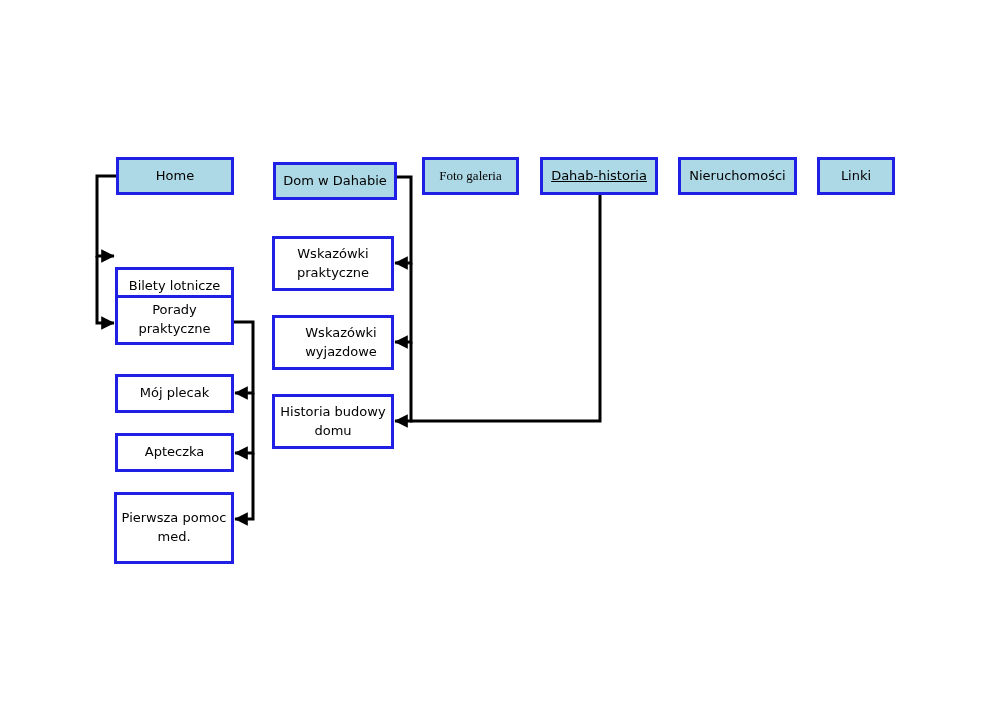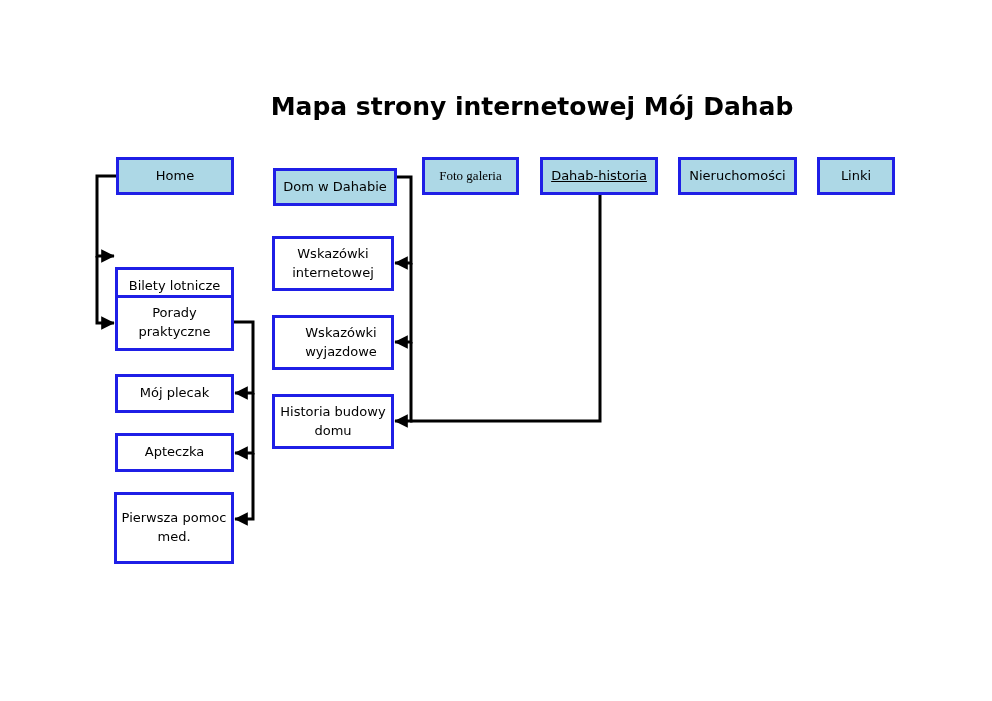--- a/index.html
+++ b/index.html
@@ -55,21 +55,20 @@
     color: #000000;
     padding: 2px 4px;
   }
   .node.primary { background: var(--box-fill, #add8e6); }
   .node.secondary { background: var(--white-fill, #ffffff); }
 </style>
 </head>
 <body>
 
 <div id="canvas">
-  <h1 class="title">Mapa strony internetowej Mój Dahab</h1>
 
   <svg id="connectors-layer" width="992" height="701" viewBox="0 0 992 701" xmlns="http://www.w3.org/2000/svg">
     <defs>
       <marker id="arrowhead" viewBox="0 0 10 10" refX="9.5" refY="5" markerWidth="5.5" markerHeight="4.5" orient="auto" markerUnits="strokeWidth">
         <path d="M0,0 L10,5 L0,10 z" fill="#000000"></path>
       </marker>
     </defs>
   <polyline points="116,176 97,176 97,256 114,256" class="connector" marker-end="url(#arrowhead)"></polyline>
       <polyline points="97,256 97,323 114,323" class="connector" marker-end="url(#arrowhead)"></polyline>
       <polyline points="234,322 253,322 253,393 235,393" class="connector" marker-end="url(#arrowhead)"></polyline>
@@ -78,52 +77,52 @@
       <polyline points="397,177 411,177 411,263 395,263" class="connector" marker-end="url(#arrowhead)"></polyline>
       <polyline points="411,263 411,342 395,342" class="connector" marker-end="url(#arrowhead)"></polyline>
       <polyline points="411,342 411,421 395,421" class="connector" marker-end="url(#arrowhead)"></polyline>
       <polyline points="600,195 600,421 410,421" class="connector"></polyline>
     </svg>
 
   <div id="nodes-layer">
       <div class="node primary" style="left: 116px; top: 157px; width: 118px; height: 38px;">
         <span>Home</span>
       </div>
-      <div class="node primary" style="left: 273px; top: 168px; width: 124px; height: 38px;">
+      <div class="node primary" style="left: 273px; top: 162px; width: 124px; height: 38px;">
         <span>Dom w Dahabie</span>
       </div>
       <div class="node primary" style="left: 422px; top: 157px; width: 97px; height: 38px; font-family: Liberation Serif, serif;">
         <span>Foto galeria</span>
       </div>
       <div class="node primary" style="left: 540px; top: 157px; width: 118px; height: 38px; text-decoration: underline;">
         <span>Dahab-historia</span>
       </div>
       <div class="node primary" style="left: 678px; top: 157px; width: 119px; height: 38px;">
         <span>Nieruchomości</span>
       </div>
       <div class="node primary" style="left: 817px; top: 157px; width: 78px; height: 38px;">
         <span>Linki</span>
       </div>
       <div class="node secondary" style="left: 115px; top: 236px; width: 119px; height: 39px; margin-top: 31px;">
         <span>Bilety lotnicze</span>
       </div>
-      <div class="node secondary" style="left: 115px; top: 295px; width: 119px; height: 56px;">
+      <div class="node secondary" style="left: 115px; top: 295px; width: 119px; height: 50px;">
         <span>Porady praktyczne</span>
       </div>
       <div class="node secondary" style="left: 115px; top: 374px; width: 119px; height: 39px;">
         <span>Mój plecak</span>
       </div>
       <div class="node secondary" style="left: 115px; top: 433px; width: 119px; height: 39px;">
         <span>Apteczka</span>
       </div>
       <div class="node secondary" style="left: 114px; top: 492px; width: 120px; height: 72px;">
         <span>Pierwsza pomoc med.</span>
       </div>
       <div class="node secondary" style="left: 272px; top: 236px; width: 122px; height: 55px;">
-        <span>Wskazówki internetowej</span>
+        <span>Wskazówki praktyczne</span>
       </div>
       <div class="node secondary" style="left: 272px; top: 315px; width: 122px; height: 55px; padding-left: 20px;">
         <span>Wskazówki wyjazdowe</span>
       </div>
       <div class="node secondary" style="left: 272px; top: 394px; width: 122px; height: 55px;">
         <span>Historia budowy domu</span>
       </div>
     </div>
 </div>
 

